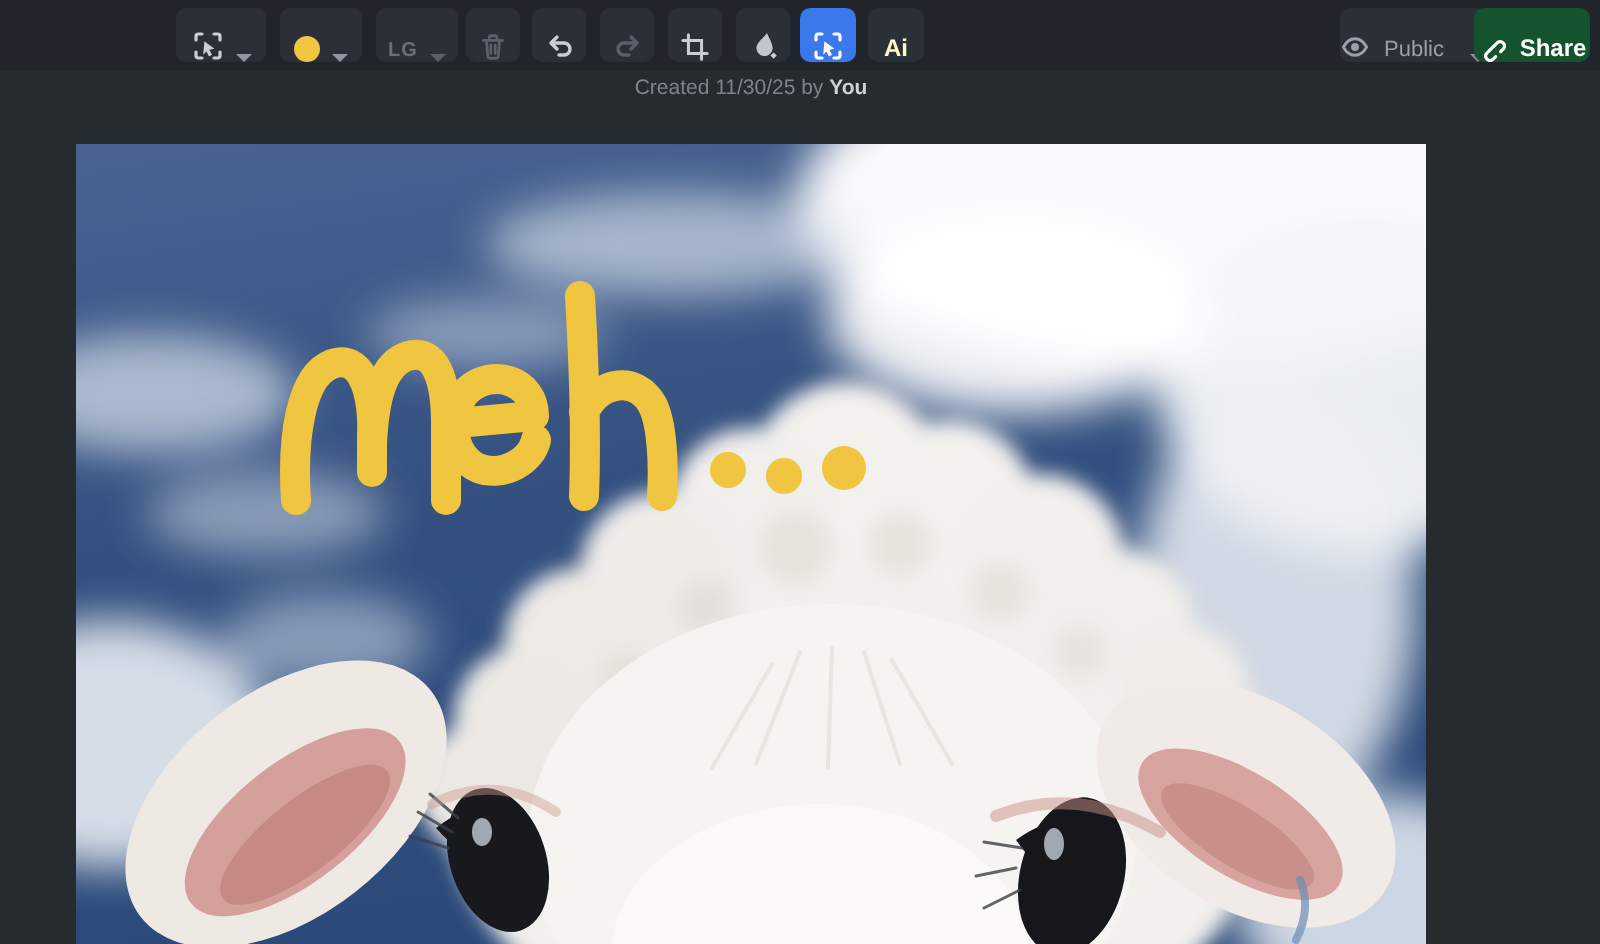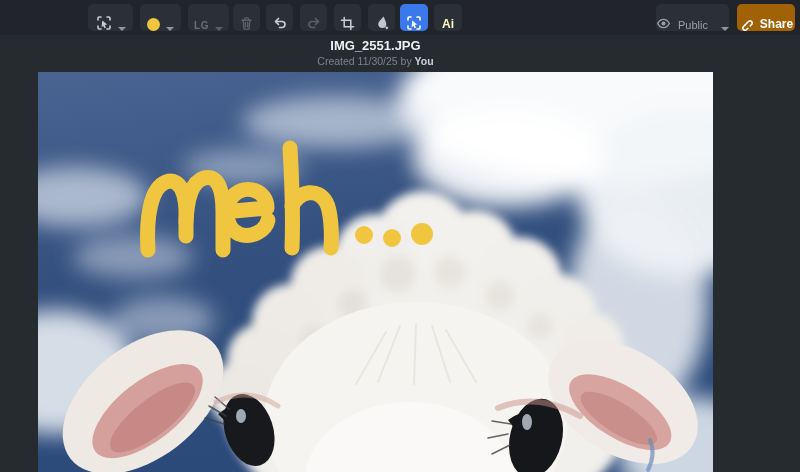--- a/index.html
+++ b/index.html
@@ -24,21 +24,21 @@
   .chev{
     width:0;height:0;border-left:4px solid transparent;border-right:4px solid transparent;
     border-top:4px solid #8f97a2;margin-left:6px;
   }
   .chev.dim{border-top-color:#5a6068;}
   .color-dot{width:13px;height:13px;border-radius:50%;background:#f0c640;}
   .size-label{font-size:10px;font-weight:bold;color:#697079;letter-spacing:.5px;}
   .ai-label{font-size:12px;font-weight:bold;color:#fef9c3;}
   .public-btn{padding:0 10px;gap:7px;}
   .public-label{font-size:11px;color:#98a0aa;}
-  .share-btn{background:#a16207;padding:0 11px;gap:7px;}
+  .share-btn{background:#14532d;padding:0 11px;gap:7px;}
   .share-label{font-size:12px;font-weight:bold;color:#ffffff;}
   
   .file-header{position:absolute;left:38px;top:37px;width:675px;text-align:center;z-index:5;}
   .file-title{font-size:13px;font-weight:bold;color:#eef1f4;line-height:17px;cursor:text;}
   .file-meta{font-size:10.5px;color:#7c848e;line-height:14px;}
   .file-meta .author{color:#ccd2da;font-weight:bold;}
   
   .canvas{
     position:absolute;left:38px;top:72px;width:675px;height:400px;
     overflow:hidden;background:#33507f;
@@ -129,21 +129,21 @@
         <path d="M5,14 H3.2 A1.2,1.2 0 0 1 2,12.8 V11"></path>
         <path d="M6.2,5.6 L11.2,9.4 L8.7,9.9 L10,12.4 L8.5,13.2 L7.2,10.7 L5.6,12.4 Z" fill="currentColor" stroke="none"></path>
       </svg>
     </span>
   </div>
 
   <div class="tb-btn" style="left:434px;width:28px;">
     <span class="ai-label">Ai</span>
   </div>
 
-  <div class="tb-btn public-btn" style="left:656px;width:73px;">
+  <div class="tb-btn public-btn" style="left:670px;width:73px;">
     <span class="icon-normal" style="color:#9aa1ab;">
       <svg width="15" height="15" viewBox="0 0 16 16" fill="none" stroke="currentColor" stroke-width="1.5">
         <path d="M1.8,8 C3.4,5 5.5,3.6 8,3.6 C10.5,3.6 12.6,5 14.2,8 C12.6,11 10.5,12.4 8,12.4 C5.5,12.4 3.4,11 1.8,8 Z"></path>
         <circle cx="8" cy="8" r="2.1" fill="currentColor" stroke="none"></circle>
       </svg>
     </span>
     <span class="public-label">Public</span>
     <span class="chev"></span>
   </div>
 
@@ -153,21 +153,20 @@
         <path d="M6.6,9.4 L4.9,11.1 a2.5,2.5 0 0 0 3.5,3.5 L10.1,12.9"></path>
         <path d="M9.4,6.6 L11.1,4.9 a2.5,2.5 0 0 1 3.5,3.5 L12.9,10.1"></path>
         <path d="M6.9,9.1 L9.1,6.9"></path>
       </svg>
     </span>
     <span class="share-label">Share</span>
   </div>
 </header>
 
 <div class="file-header">
-  <div class="file-title">IMG_2551.JPG</div>
   <div class="file-meta">
     <span>Created 11/30/25 by</span>
     <span class="author">You</span>
   </div>
 </div>
 
 <div class="canvas">
   <svg viewBox="0 0 675 400" preserveAspectRatio="none" aria-label="white sheep looking down into camera against blue sky with clouds">
     <defs>
       <linearGradient id="sky" x1="0" y1="0" x2="0.25" y2="1">

